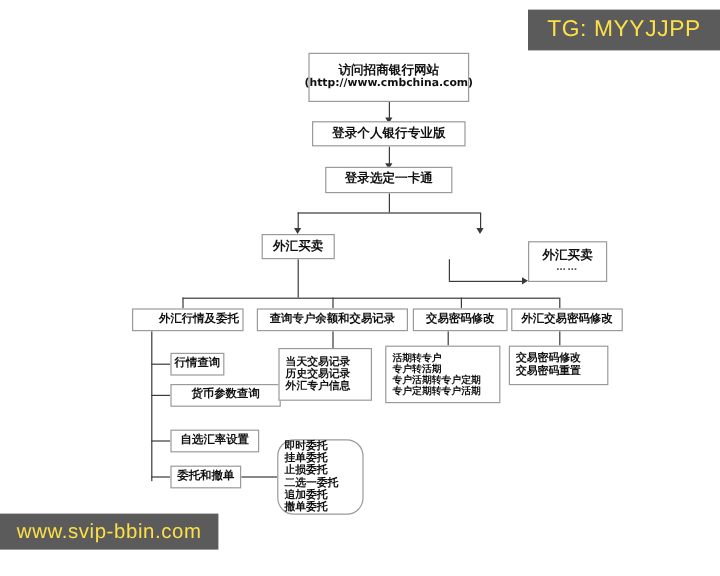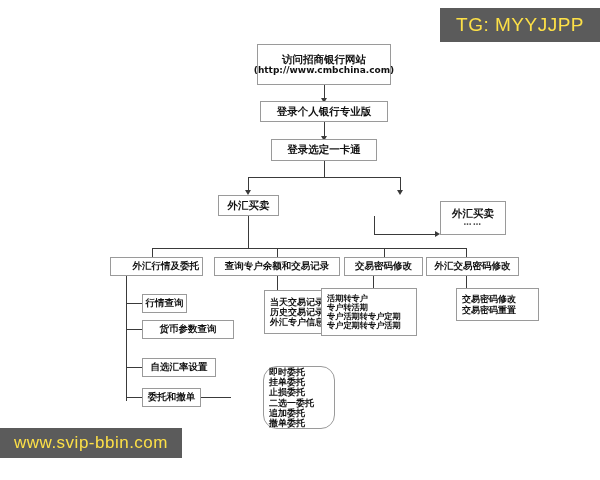--- a/index.html
+++ b/index.html
@@ -73,21 +73,21 @@
     text-align: left;
     padding: 3px 5px;
   }
   .box.list .ln {
     display: block;
     text-align: left;
   }
 
   .fs11 { font-size: 10.5px; }
   .fs10 { font-size: 9.5px; }
-  .fs9  { font-size: 9px; margin-left: 32px; }
+  .fs9  { font-size: 9px; }
   .fs8  { font-size: 8.2px; }
   .mono-url { font-weight: bold; font-size: 9px; }
 
   
   .ln-v, .ln-h {
     position: absolute;
     background: #3a3a3a;
   }
   .ln-v { width: 1px; }
   .ln-h { height: 1px; }

